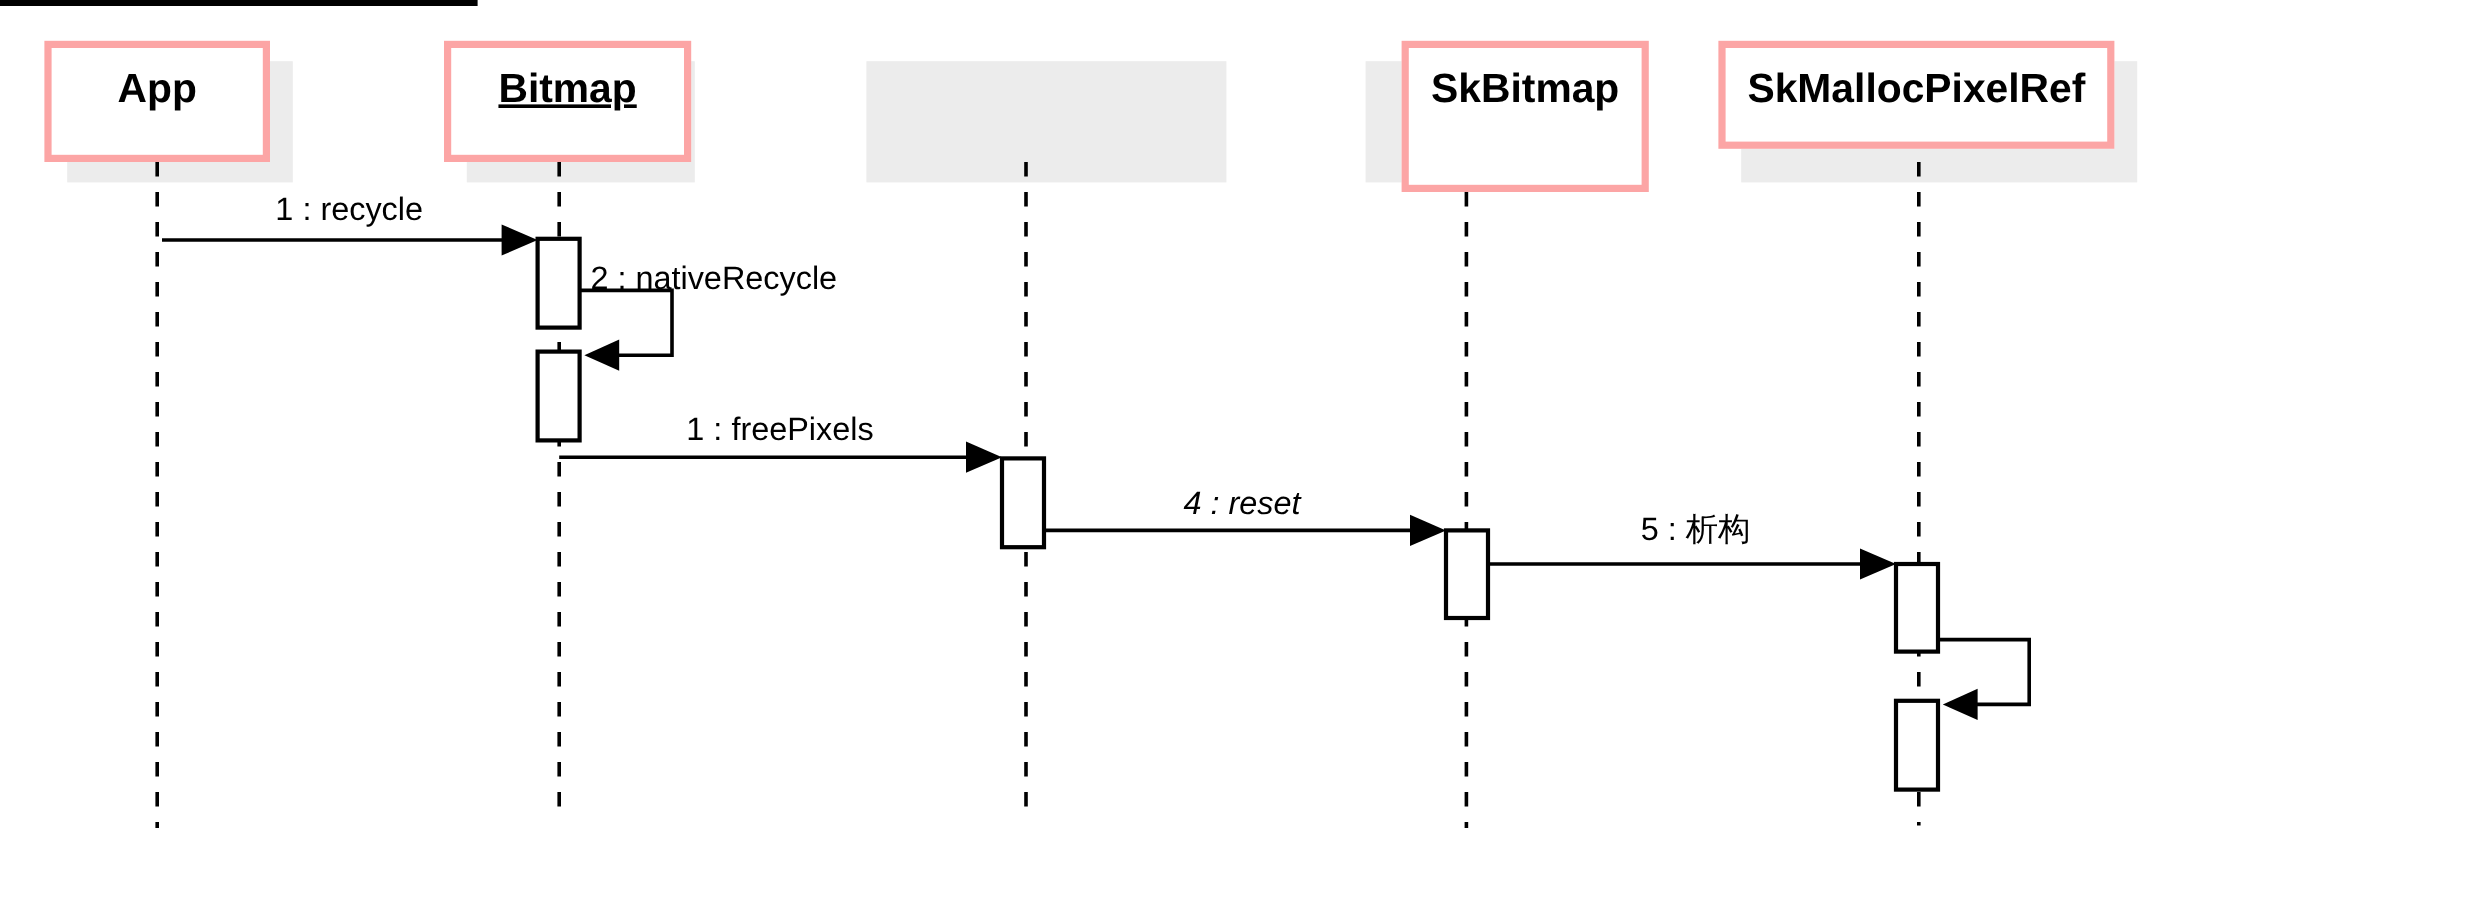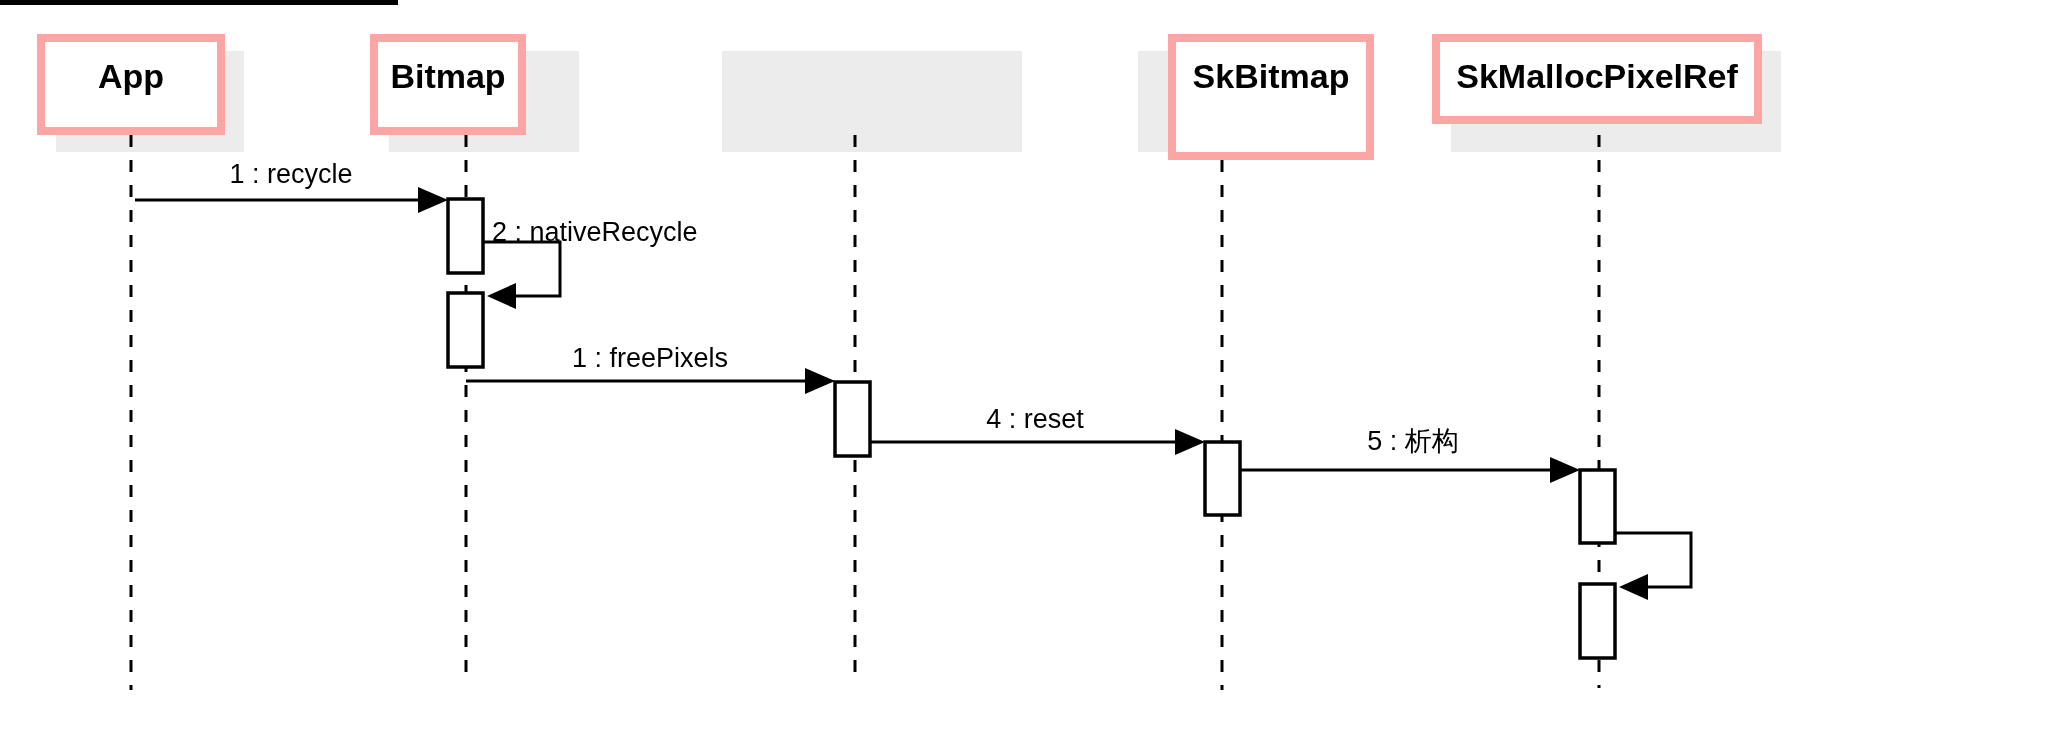--- a/index.html
+++ b/index.html
@@ -14,21 +14,21 @@
   }
   .layer { position: absolute; left: 0; top: 0; }
   .actor-shadow {
     position: absolute;
     background: #ececec;
   }
   .actor-box {
     position: absolute;
     box-sizing: border-box;
     background: #ffffff;
-    border: 8px solid #fca5a5;
+    border: 6px solid #fca5a5;
     text-align: center;
     font-weight: bold;
     font-size: 34px;
     line-height: 34px;
     padding-top: 17px; 
   }
   .msg-label {
     position: absolute;
     font-size: 27px;
     line-height: 34px;
@@ -102,29 +102,29 @@
 
     <g>
       <path d="M 1615 533 L 1691 533 L 1691 587 L 1647 587" fill="none" stroke="#000" stroke-width="3"></path>
       <polygon points="1619,587 1648,574 1648,600" fill="#000"></polygon>
     </g>
   </svg>
 
   <div class="actor-box" style="left:37px;   top:34px; width:188px; height:101px;">
     <span>App</span>
   </div>
-  <div class="actor-box" style="left:370px;  top:34px; width:156px; height:101px;">
+  <div class="actor-box" style="left:370px;  top:34px; width:206px; height:101px;text-decoration:underline;">
     <span>Bitmap</span>
   </div>
   <div class="actor-box" style="left:1168px; top:34px; width:206px; height:126px;">
     <span>SkBitmap</span>
   </div>
   <div class="actor-box" style="left:1432px; top:34px; width:330px; height:90px;">
     <span>SkMallocPixelRef</span>
   </div>
 
   <div class="msg-label" style="left:291px;  top:174px;">1 : recycle</div>
   <div class="msg-label left-anchored" style="left:492px; top:216px;">2 : nativeRecycle</div>
   <div class="msg-label" style="left:650px;  top:358px;">1 : freePixels</div>
-  <div class="msg-label" style="left:1035px; top:419px;">4 : reset</div>
+  <div class="msg-label" style="left:1035px; top:419px;font-style:italic;">4 : reset</div>
   <div class="msg-label" style="left:1413px; top:441px;">5 : 析构</div>
 
 </div>
 
 </body></html>

